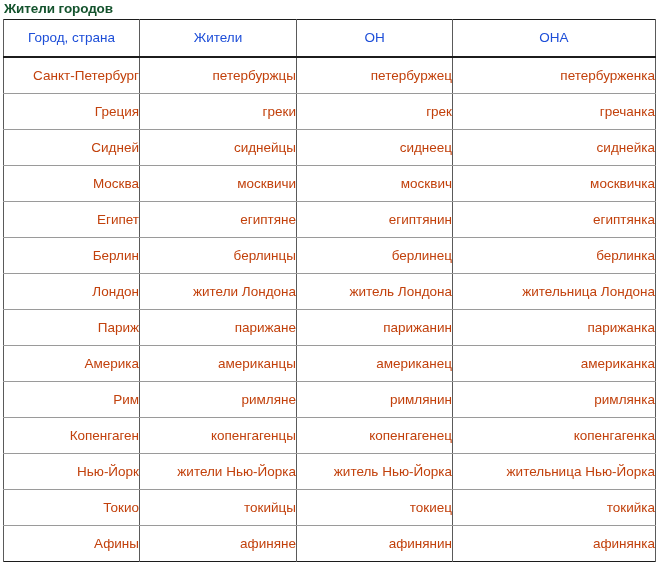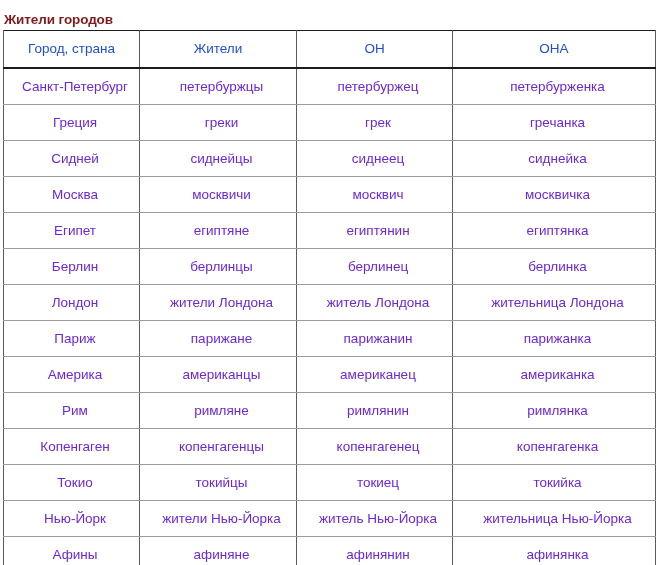--- a/index.html
+++ b/index.html
@@ -20,23 +20,23 @@
     position: relative;
     width: 658px;
     height: 565px;
     box-sizing: border-box;
     padding: 0 3px;
   }
 
   .caption {
     font-size: 13.5px;
     font-weight: bold;
-    color: #7f1d1d;
+    color: #14532d;
     line-height: 16px;
-    padding: 12px 0 2px 1px;
+    padding: 1px 0 2px 1px;
     letter-spacing: -0.1px;
     white-space: nowrap;
   }
 
   table.residents-table {
     border-collapse: collapse;
     table-layout: fixed;
     width: 652px;
     border: 1px solid #1c1c1c;
   }
@@ -63,22 +63,22 @@
 
   table.residents-table thead th {
     color: #1d4ed8;
     text-align: center;
     border-bottom: 2px solid #1c1c1c;
     border-top: none;
     height: 34px;
   }
 
   table.residents-table tbody td {
-    color: #6d28d9;
-    text-align: center;
+    color: #c2410c;
+    text-align: right;
     padding: 0 0 0 7px;
   }
 
   table.residents-table tbody tr:last-child td {
     border-bottom: none;
   }
 </style>
 </head>
 <body>
 
@@ -162,30 +162,30 @@
         <td>римлянин</td>
         <td>римлянка</td>
       </tr>
       <tr>
         <td>Копенгаген</td>
         <td>копенгагенцы</td>
         <td>копенгагенец</td>
         <td>копенгагенка</td>
       </tr>
       <tr>
+        <td>Нью-Йорк</td>
+        <td>жители Нью-Йорка</td>
+        <td>житель Нью-Йорка</td>
+        <td>жительница Нью-Йорка</td>
+      </tr>
+      <tr>
         <td>Токио</td>
         <td>токийцы</td>
         <td>токиец</td>
         <td>токийка</td>
-      </tr>
-      <tr>
-        <td>Нью-Йорк</td>
-        <td>жители Нью-Йорка</td>
-        <td>житель Нью-Йорка</td>
-        <td>жительница Нью-Йорка</td>
       </tr>
       <tr>
         <td>Афины</td>
         <td>афиняне</td>
         <td>афинянин</td>
         <td>афинянка</td>
       </tr>
     </tbody>
   </table>
 

